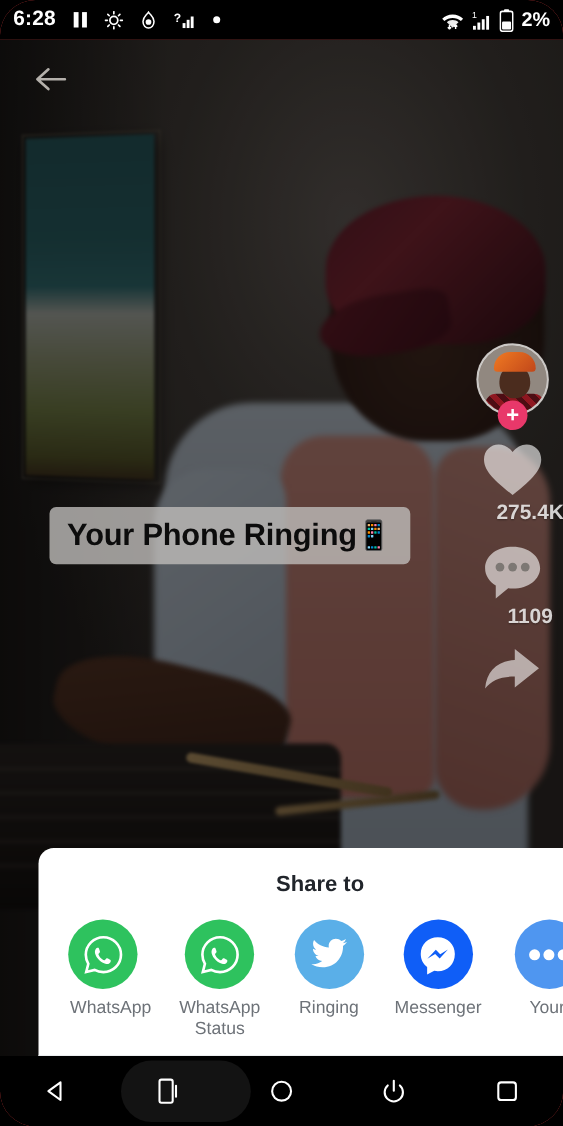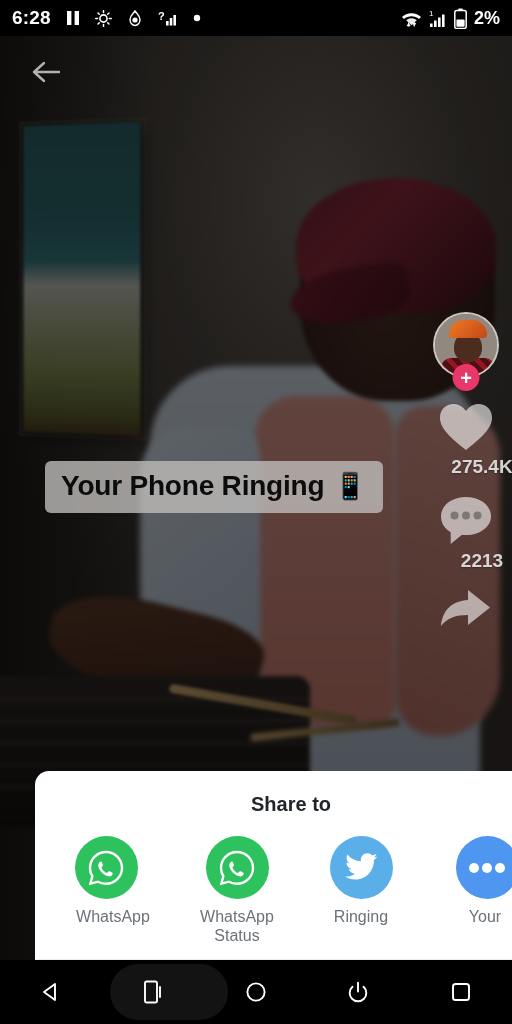--- a/index.html
+++ b/index.html
@@ -2,21 +2,21 @@
 <html><head>
 <meta charset="utf-8">
 <style>
   * { margin:0; padding:0; box-sizing:border-box; }
   html, body {
     width:512px; height:1024px;
     background:#000;
     font-family:"Liberation Sans", sans-serif;
     overflow:hidden;
   }
-  #screen { position:relative; width:512px; height:1024px; background:#ef4444; overflow:hidden; }
+  #screen { position:relative; width:512px; height:1024px; background:#ef4444; overflow:hidden;border-radius:32px; }
 
   
   #status-bar {
     position:absolute; left:0; top:0; width:512px; height:36px;
     background:#000; display:flex; align-items:center;
     padding:0 12px; z-index:60;
   }
   #status-left { display:flex; align-items:center; gap:15px; }
   #status-right { margin-left:auto; display:flex; align-items:center; gap:7px; }
   .clock { color:#fff; font-size:19px; font-weight:bold; letter-spacing:.2px; }
@@ -129,21 +129,21 @@
     position:absolute; left:24px; top:50px; width:44px; height:44px;
     display:flex; align-items:center; justify-content:center; z-index:30;
   }
 
   
   #caption-box {
     position:absolute; left:45px; top:461px; z-index:28;
     background:rgba(190,188,185,.80);
     border-radius:6px;
     padding:9px 16px 11px 16px;
-    display:flex; align-items:center; gap:10px;
+    display:flex; align-items:center; 
     max-width:420px;
   }
   #caption-text {
     color:#0c0c0c; font-size:28px; font-weight:bold; letter-spacing:-.2px;
     white-space:nowrap;
   }
   #caption-emoji { font-size:26px; line-height:1; }
 
   
   #action-rail {
@@ -366,21 +366,21 @@
       <span class="rail-count">275.4K</span>
     </div>
 
     <div class="rail-item">
       <svg width="56" height="54" viewBox="0 0 56 54">
         <path d="M28 3 C13 3 3 12 3 22.5 C3 29 6.8 34.7 12.7 38.2 L12.7 50 L24 40.8 C25.3 41 26.6 41.1 28 41.1 C43 41.1 53 32 53 22.5 C53 12 43 3 28 3 Z" fill="rgba(255,255,255,.60)"></path>
         <circle cx="16.5" cy="21.5" r="4" fill="#7d7874"></circle>
         <circle cx="28" cy="21.5" r="4" fill="#7d7874"></circle>
         <circle cx="39.5" cy="21.5" r="4" fill="#7d7874"></circle>
       </svg>
-      <span class="rail-count">2213</span>
+      <span class="rail-count">1109</span>
     </div>
 
     <div class="rail-item">
       <svg width="56" height="46" viewBox="0 0 56 46">
         <path d="M30 2 L52 19.5 L30 37 L30 27 C18 27 9 30 3 38 C4.5 22 14 13 30 12 Z" fill="rgba(255,255,255,.58)"></path>
       </svg>
     </div>
   </div>
 
   <div id="share-sheet">
@@ -411,20 +411,29 @@
 
       <div class="app-item">
         <div class="app-icon" style="background:#5aafe8;">
           <svg width="36" height="32" viewBox="0 0 36 32">
             <path d="M34.5 4.4 C33.2 5 31.9 5.4 30.5 5.6 C31.9 4.7 33 3.3 33.5 1.7 C32.2 2.5 30.7 3.1 29.2 3.4 C28 2.1 26.2 1.3 24.3 1.3 C20.7 1.3 17.8 4.2 17.8 7.8 C17.8 8.3 17.85 8.8 17.95 9.3 C12.5 9 7.7 6.4 4.5 2.5 C3.9 3.5 3.6 4.7 3.6 5.9 C3.6 8.2 4.75 10.2 6.5 11.3 C5.4 11.3 4.4 11 3.5 10.5 L3.5 10.6 C3.5 13.8 5.75 16.4 8.75 17 C8.2 17.15 7.6 17.2 7 17.2 C6.6 17.2 6.2 17.2 5.8 17.1 C6.6 19.7 9 21.6 11.9 21.65 C9.65 23.45 6.8 24.5 3.7 24.5 C3.15 24.5 2.65 24.5 2.1 24.4 C5.05 26.3 8.55 27.4 12.3 27.4 C24.3 27.4 30.85 17.5 30.85 8.9 C30.85 8.6 30.85 8.3 30.83 8.05 C32.17 7.1 33.3 5.85 34.5 4.4 Z" fill="#fff"></path>
           </svg>
         </div>
         <div class="app-label">Ringing</div>
       </div>
 
+      <div class="app-item">
+        <div class="app-icon" style="background:#0f5ef7;">
+          <svg width="42" height="42" viewBox="0 0 42 42">
+            <path d="M21 5 C12.2 5 5.5 11.5 5.5 20.2 C5.5 25.1 7.7 29.3 11.3 32 L11.3 39 L17.8 35.5 C19 35.8 20 35.9 21 35.9 C29.8 35.9 36.5 29.4 36.5 20.2 C36.5 11.5 29.8 5 21 5 Z" fill="#fff"></path>
+            <path d="M11.5 24.6 L19.2 16.4 L23.2 20.6 L30.2 16.2 L22.7 24.4 L18.6 20.3 Z" fill="#0f5ef7"></path>
+          </svg>
+        </div>
+        <div class="app-label">Messenger</div>
+      </div>
 
       <div class="app-item">
         <div class="app-icon" style="background:#4f96f0; margin-right:-4px;">
           <svg width="38" height="14" viewBox="0 0 38 14">
             <circle cx="6" cy="7" r="5" fill="#fff"></circle>
             <circle cx="19" cy="7" r="5" fill="#fff"></circle>
             <circle cx="32" cy="7" r="5" fill="#fff"></circle>
           </svg>
         </div>
         <div class="app-label">Your</div>

